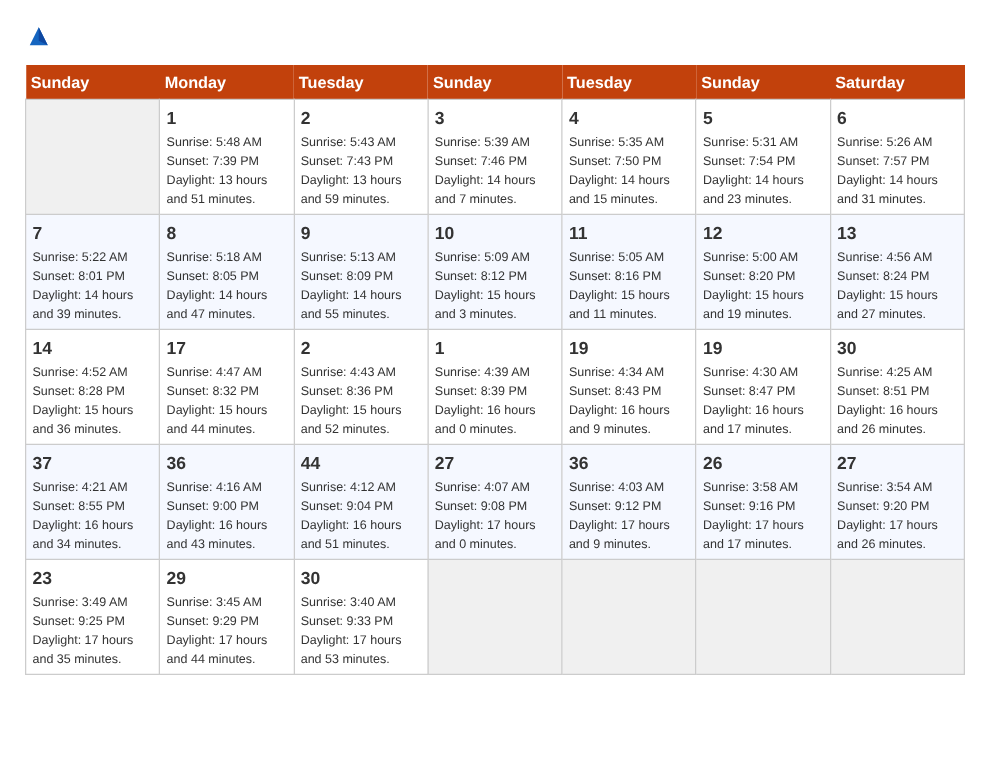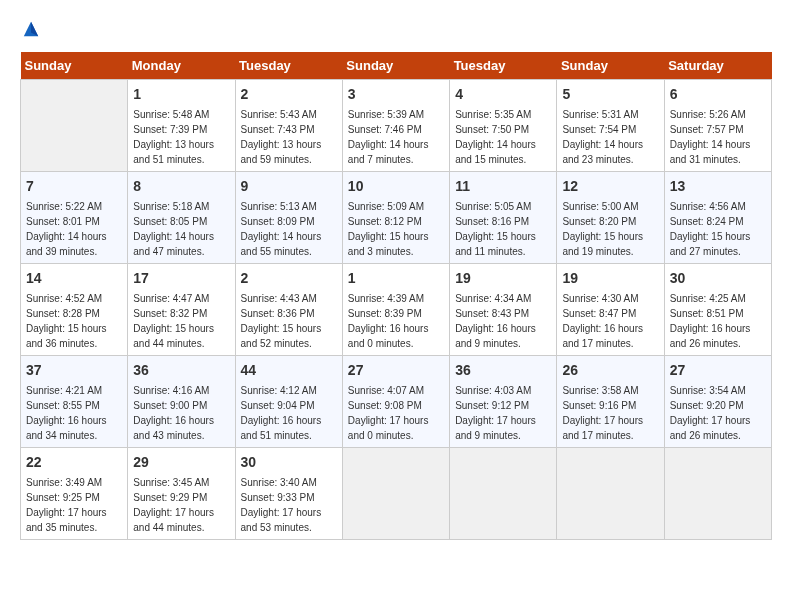--- a/index.html
+++ b/index.html
@@ -239,21 +239,21 @@
           <span class="day-num">26</span>
           <div class="cell-info">Sunrise: 3:58 AM<br>Sunset: 9:16 PM<br>Daylight: 17 hours and 17 minutes.</div>
         </td>
         <td>
           <span class="day-num">27</span>
           <div class="cell-info">Sunrise: 3:54 AM<br>Sunset: 9:20 PM<br>Daylight: 17 hours and 26 minutes.</div>
         </td>
       </tr>
       <tr>
         <td>
-          <span class="day-num">22</span>
+          <span class="day-num">23</span>
           <div class="cell-info">Sunrise: 3:49 AM<br>Sunset: 9:25 PM<br>Daylight: 17 hours and 35 minutes.</div>
         </td>
         <td>
           <span class="day-num">29</span>
           <div class="cell-info">Sunrise: 3:45 AM<br>Sunset: 9:29 PM<br>Daylight: 17 hours and 44 minutes.</div>
         </td>
         <td>
           <span class="day-num">30</span>
           <div class="cell-info">Sunrise: 3:40 AM<br>Sunset: 9:33 PM<br>Daylight: 17 hours and 53 minutes.</div>
         </td>

